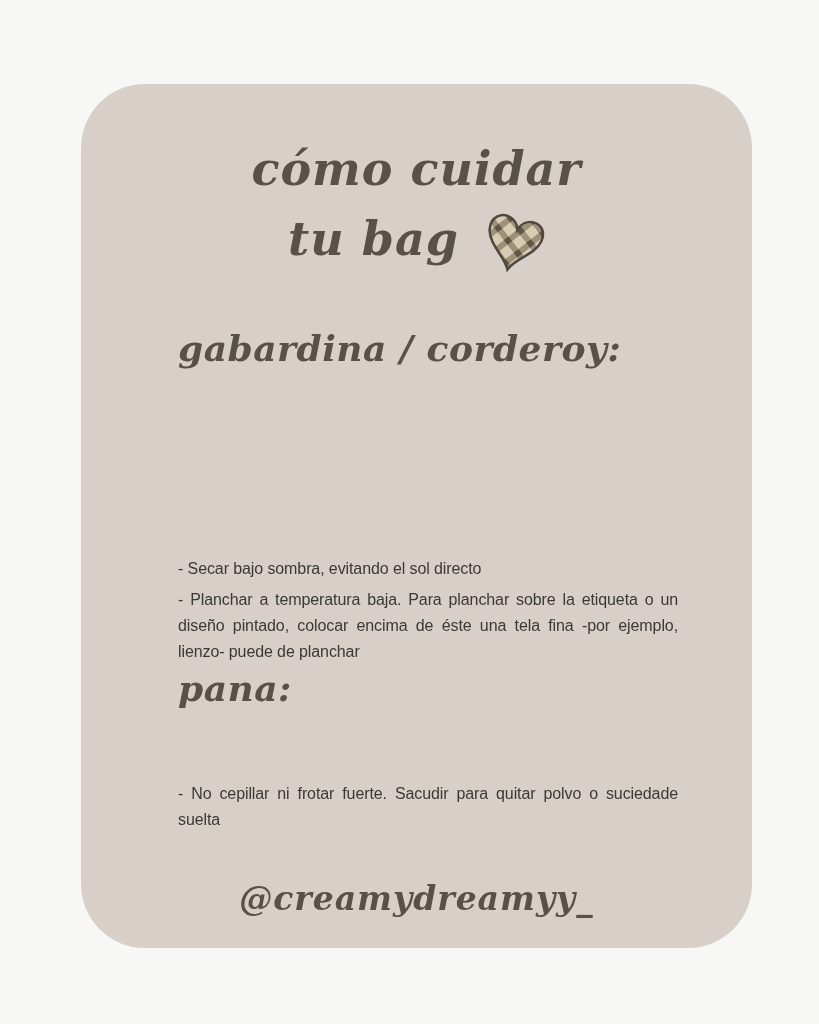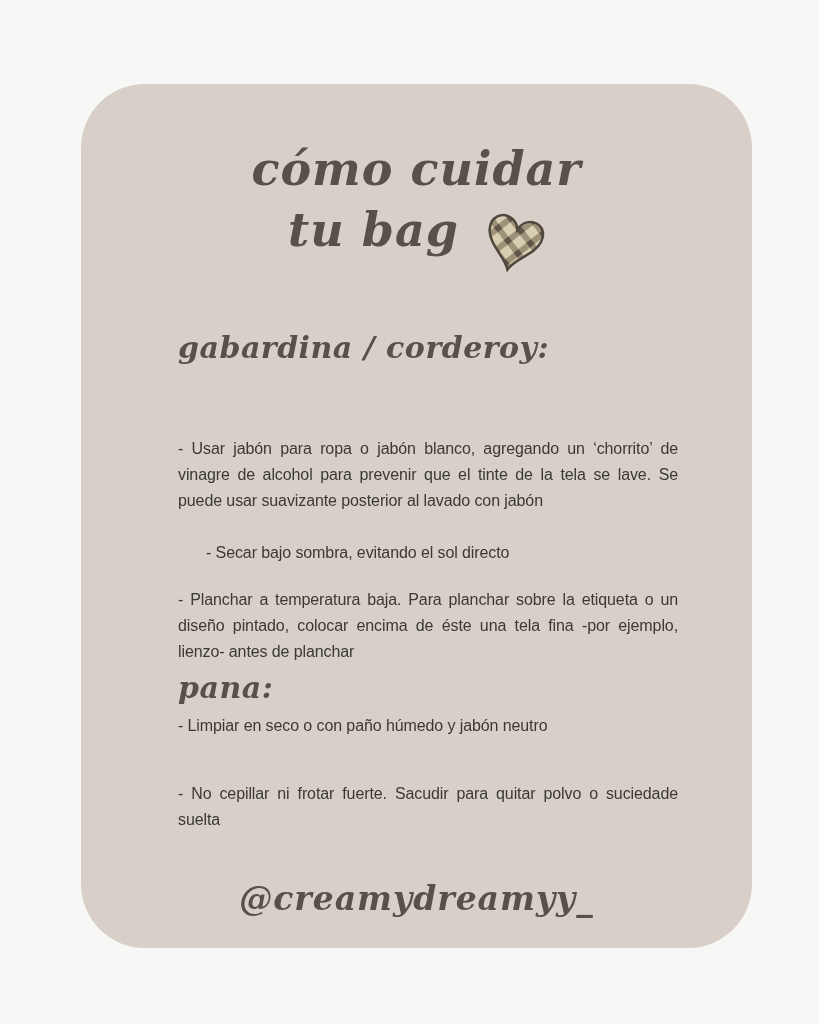--- a/index.html
+++ b/index.html
@@ -41,53 +41,53 @@
   }
   .title-line1 {
     font-size: 46px;
     letter-spacing: 1px;
   }
   .title-line2 {
     margin-top: 6px;
     font-size: 46px;
     letter-spacing: 1px;
     display: flex;
-    align-items: flex-start;
+    align-items: center;
     justify-content: center;
     gap: 22px;
   }
   .heart {
     width: 64px;
     height: 64px;
     margin-top: 8px;
     transform: rotate(6deg);
     flex: 0 0 auto;
   }
   .section-heading {
     position: absolute;
     left: 97px;
-    font-size: 30px;
+    font-size: 36px;
     letter-spacing: 0.5px;
     line-height: 36px;
   }
   .heading-1 { top: 246px; }
   .heading-2 { top: 586px; }
   .item {
     position: absolute;
     left: 97px;
     width: 500px;
     font-size: 16px;
     line-height: 26px;
     letter-spacing: -0.1px;
     color: var(--body-text, #3b3935);
     text-align: justify;
   }
   .item-1 { top: 299px; }
   .item-2 { top: 352px; }
-  .item-3 { top: 456px; margin-left: 28px; }
+  .item-3 { top: 472px; }
   .item-4 { top: 503px; }
   .item-5 { top: 629px; }
   .item-6 { top: 681px; margin-top: 16px; }
   .handle {
     position: absolute;
     left: 0;
     right: 0;
     top: 756px;
     text-align: center;
     font-size: 33px;
@@ -115,28 +115,26 @@
             </pattern>
           </defs>
           <path d="M33 59 C 28 48, 8 38, 6 24 C 4 12, 14 4, 24 8 C 29 10, 32 14, 33 18 C 35 12, 40 7, 47 7 C 56 7, 61 15, 59 24 C 56 38, 38 46, 33 59 Z" fill="url(#plaid)" stroke="#4d473e" stroke-width="2.5" transform="rotate(8 32 32)"></path>
         </svg>
       </div>
     </div>
 
     <div class="script section-heading heading-1">gabardina / corderoy:</div>
 
 
-    <div class="item item-2">- Usar jabón para ropa o jabón blanco, agregando un ‘chorrito’ de vinagre de alcohol para prevenir que el tinte de la tela se lave. Se puede usar suavizante posterior al lavado con jabón</div>
 
     <div class="item item-3">- Secar bajo sombra, evitando el sol directo</div>
 
-    <div class="item item-4">- Planchar a temperatura baja. Para planchar sobre la etiqueta o un diseño pintado, colocar encima de éste una tela fina -por ejemplo, lienzo- antes de planchar</div>
+    <div class="item item-4">- Planchar a temperatura baja. Para planchar sobre la etiqueta o un diseño pintado, colocar encima de éste una tela fina -por ejemplo, lienzo- puede de planchar</div>
 
     <div class="script section-heading heading-2">pana:</div>
 
-    <div class="item item-5">- Limpiar en seco o con paño húmedo y jabón neutro</div>
 
     <div class="item item-6">- No cepillar ni frotar fuerte. Sacudir para quitar polvo o suciedade suelta</div>
 
     <div class="script handle">@creamydreamyy_</div>
 
   </div>
 </div>
 
 </body></html>

